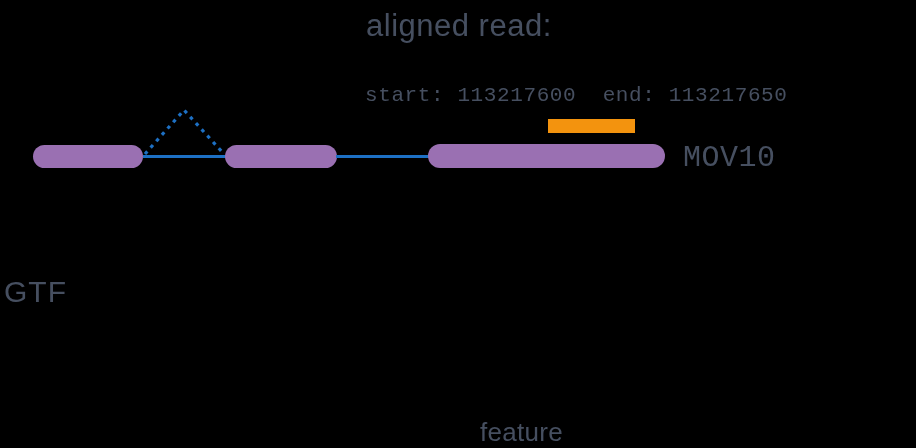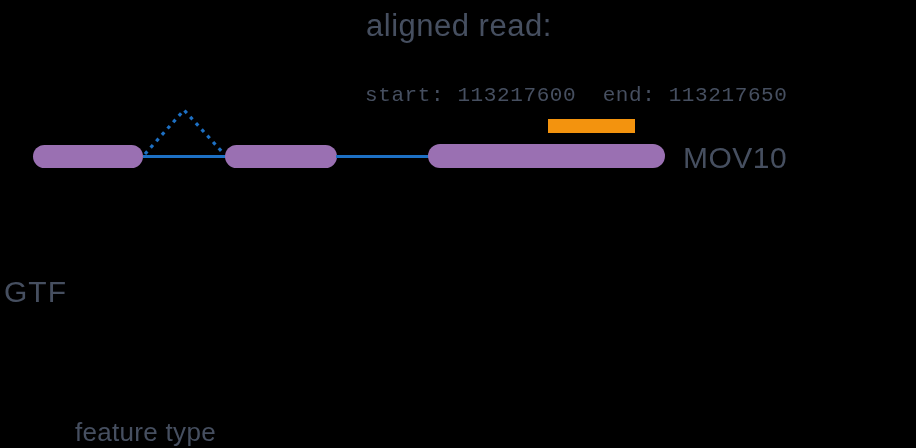--- a/index.html
+++ b/index.html
@@ -74,20 +74,21 @@
   }
 
   .gene-label {
     left: 683px;
     top: 141px;
     font-size: 30px;
     font-weight: 400;
     letter-spacing: 0.5px;
     color: var(--text, #464F60);
     white-space: nowrap;
+    font-family: Liberation Mono, monospace;
   }
 
   
   .gtf-label {
     left: 4px;
     top: 231px;
     font-size: 30px;
     letter-spacing: 1px;
     color: var(--text, #464F60);
     margin-top: 44px;
@@ -118,15 +119,15 @@
   <div class="abs intron intron-2"></div>
   <div class="abs exon exon-3"></div>
 
   <svg class="abs splice-svg" viewBox="0 0 90 58">
     <polyline points="5,52 44,8 84,52" fill="none" stroke="#1D70C4" stroke-width="3.2" stroke-dasharray="3.5,5" stroke-linecap="butt"></polyline>
   </svg>
 
   <div class="abs gene-label">MOV10</div>
 
   <div class="abs gtf-label">GTF</div>
-  <div class="abs bottom-label feature-type-label">feature type</div>
+  <div class="abs bottom-label feature-label">feature</div>
 
 </div>
 
 </body></html>

